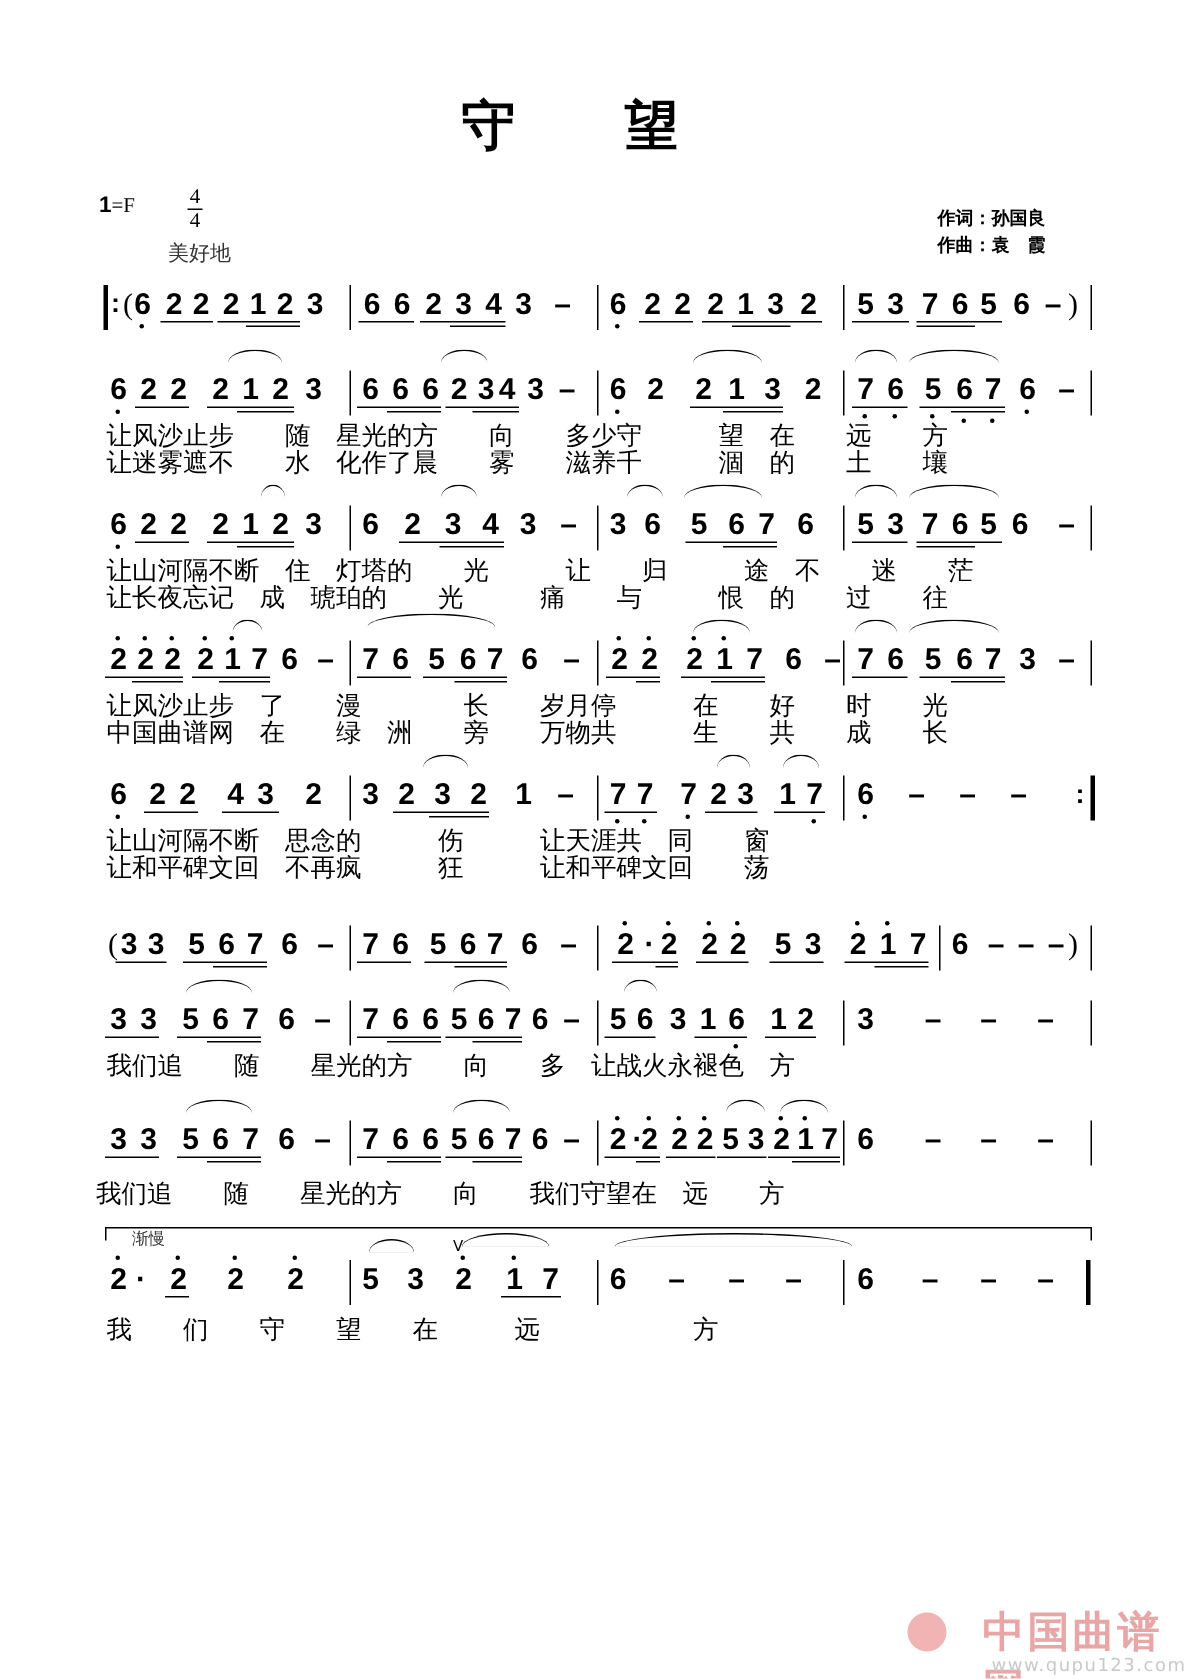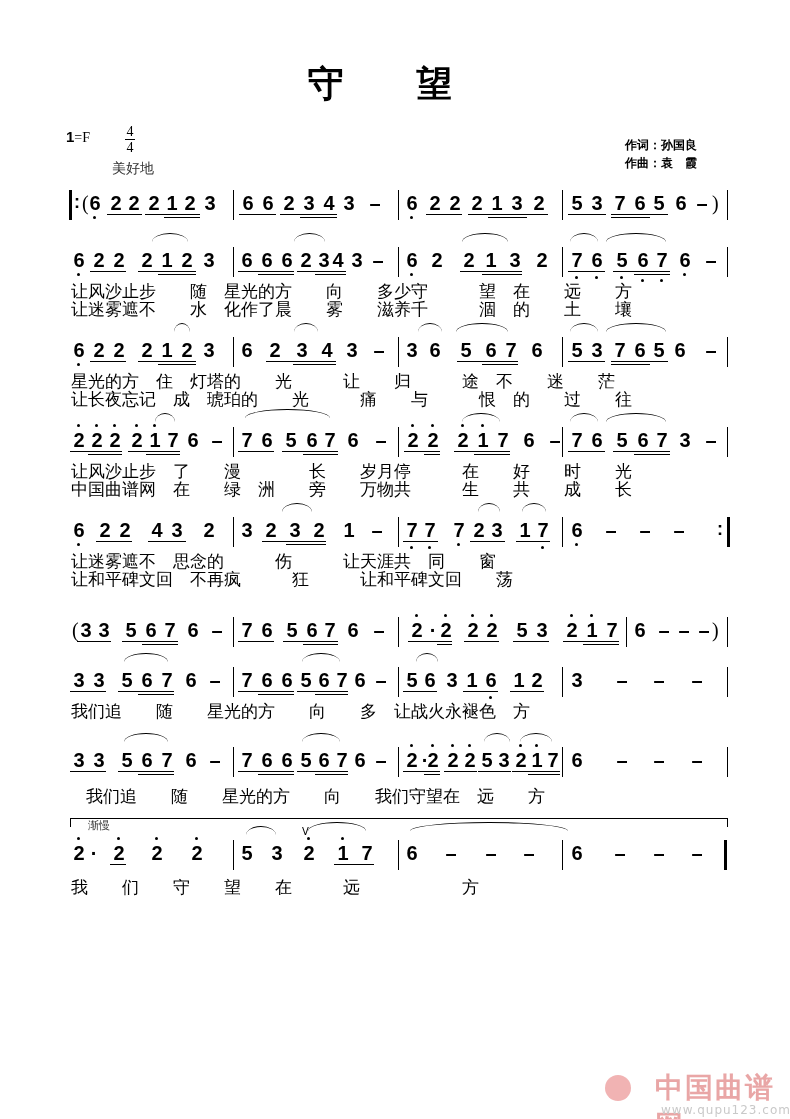--- a/index.html
+++ b/index.html
@@ -459,28 +459,28 @@
       <div class="note" style="left: 652px;">–</div>
       <div class="note" style="left: 690px;">–</div>
       <div class="ul" style="left: 110px; width: 16px; top: 24px;"></div>
       <div class="ul" style="left: 334px; width: 40px; top: 24px;"></div>
       <div class="slur" style="left: 246px; width: 30px; top: -14px;"></div>
       <div class="slur" style="left: 308px; width: 58px; top: -18px;"></div>
       <div class="slur" style="left: 410px; width: 158px; top: -18px;"></div>
     </div>
     <div class="lyr" style="top: 281px; left: 71px;">让风沙止步　　随　星光的方　　向　　多少守　　　望　在　　远　　方</div>
     <div class="lyr" style="top: 299px; left: 71px;">让迷雾遮不　　水　化作了晨　　雾　　滋养千　　　涸　的　　土　　壤</div>
-    <div class="lyr" style="top: 371px; left: 71px;">星光的方　住　灯塔的　　光　　　让　　归　　　途　不　　迷　　茫</div>
+    <div class="lyr" style="top: 371px; left: 71px;">让山河隔不断　住　灯塔的　　光　　　让　　归　　　途　不　　迷　　茫</div>
     <div class="lyr" style="top: 389px; left: 71px;">让长夜忘记　成　琥珀的　　光　　　痛　　与　　　恨　的　　过　　往</div>
     <div class="lyr" style="top: 461px; left: 71px;">让风沙止步　了　　漫　　　　长　　岁月停　　　在　　好　　时　　光</div>
     <div class="lyr" style="top: 479px; left: 71px;">中国曲谱网　在　　绿　洲　　旁　　万物共　　　生　　共　　成　　长</div>
-    <div class="lyr" style="top: 551px; left: 71px;">让迷雾遮不　思念的　　　伤　　　让天涯共　同　　窗</div>
+    <div class="lyr" style="top: 551px; left: 71px;">让山河隔不断　思念的　　　伤　　　让天涯共　同　　窗</div>
     <div class="lyr" style="top: 569px; left: 71px;">让和平碑文回　不再疯　　　狂　　　让和平碑文回　　荡</div>
     <div class="lyr" style="top: 701px; left: 71px;">我们追　　随　　星光的方　　向　　多　让战火永褪色　方</div>
-    <div class="lyr" style="top: 786px; left: 86px;">我们追　　随　　星光的方　　向　　我们守望在　远　　方</div>
+    <div class="lyr" style="top: 786px; left: 64px;">我们追　　随　　星光的方　　向　　我们守望在　远　　方</div>
     <div class="lyr" style="top: 877px; left: 71px;">我　　们　　守　　望　　在　　　远　　　　　　方</div>
   </div>
 
 <div class="bracket"></div>
 <div class="rit">渐慢</div>
 <div class="breath">V</div>
 
 <div class="wm">
   <div class="c"></div>
   <div class="t">中国曲谱网</div>

